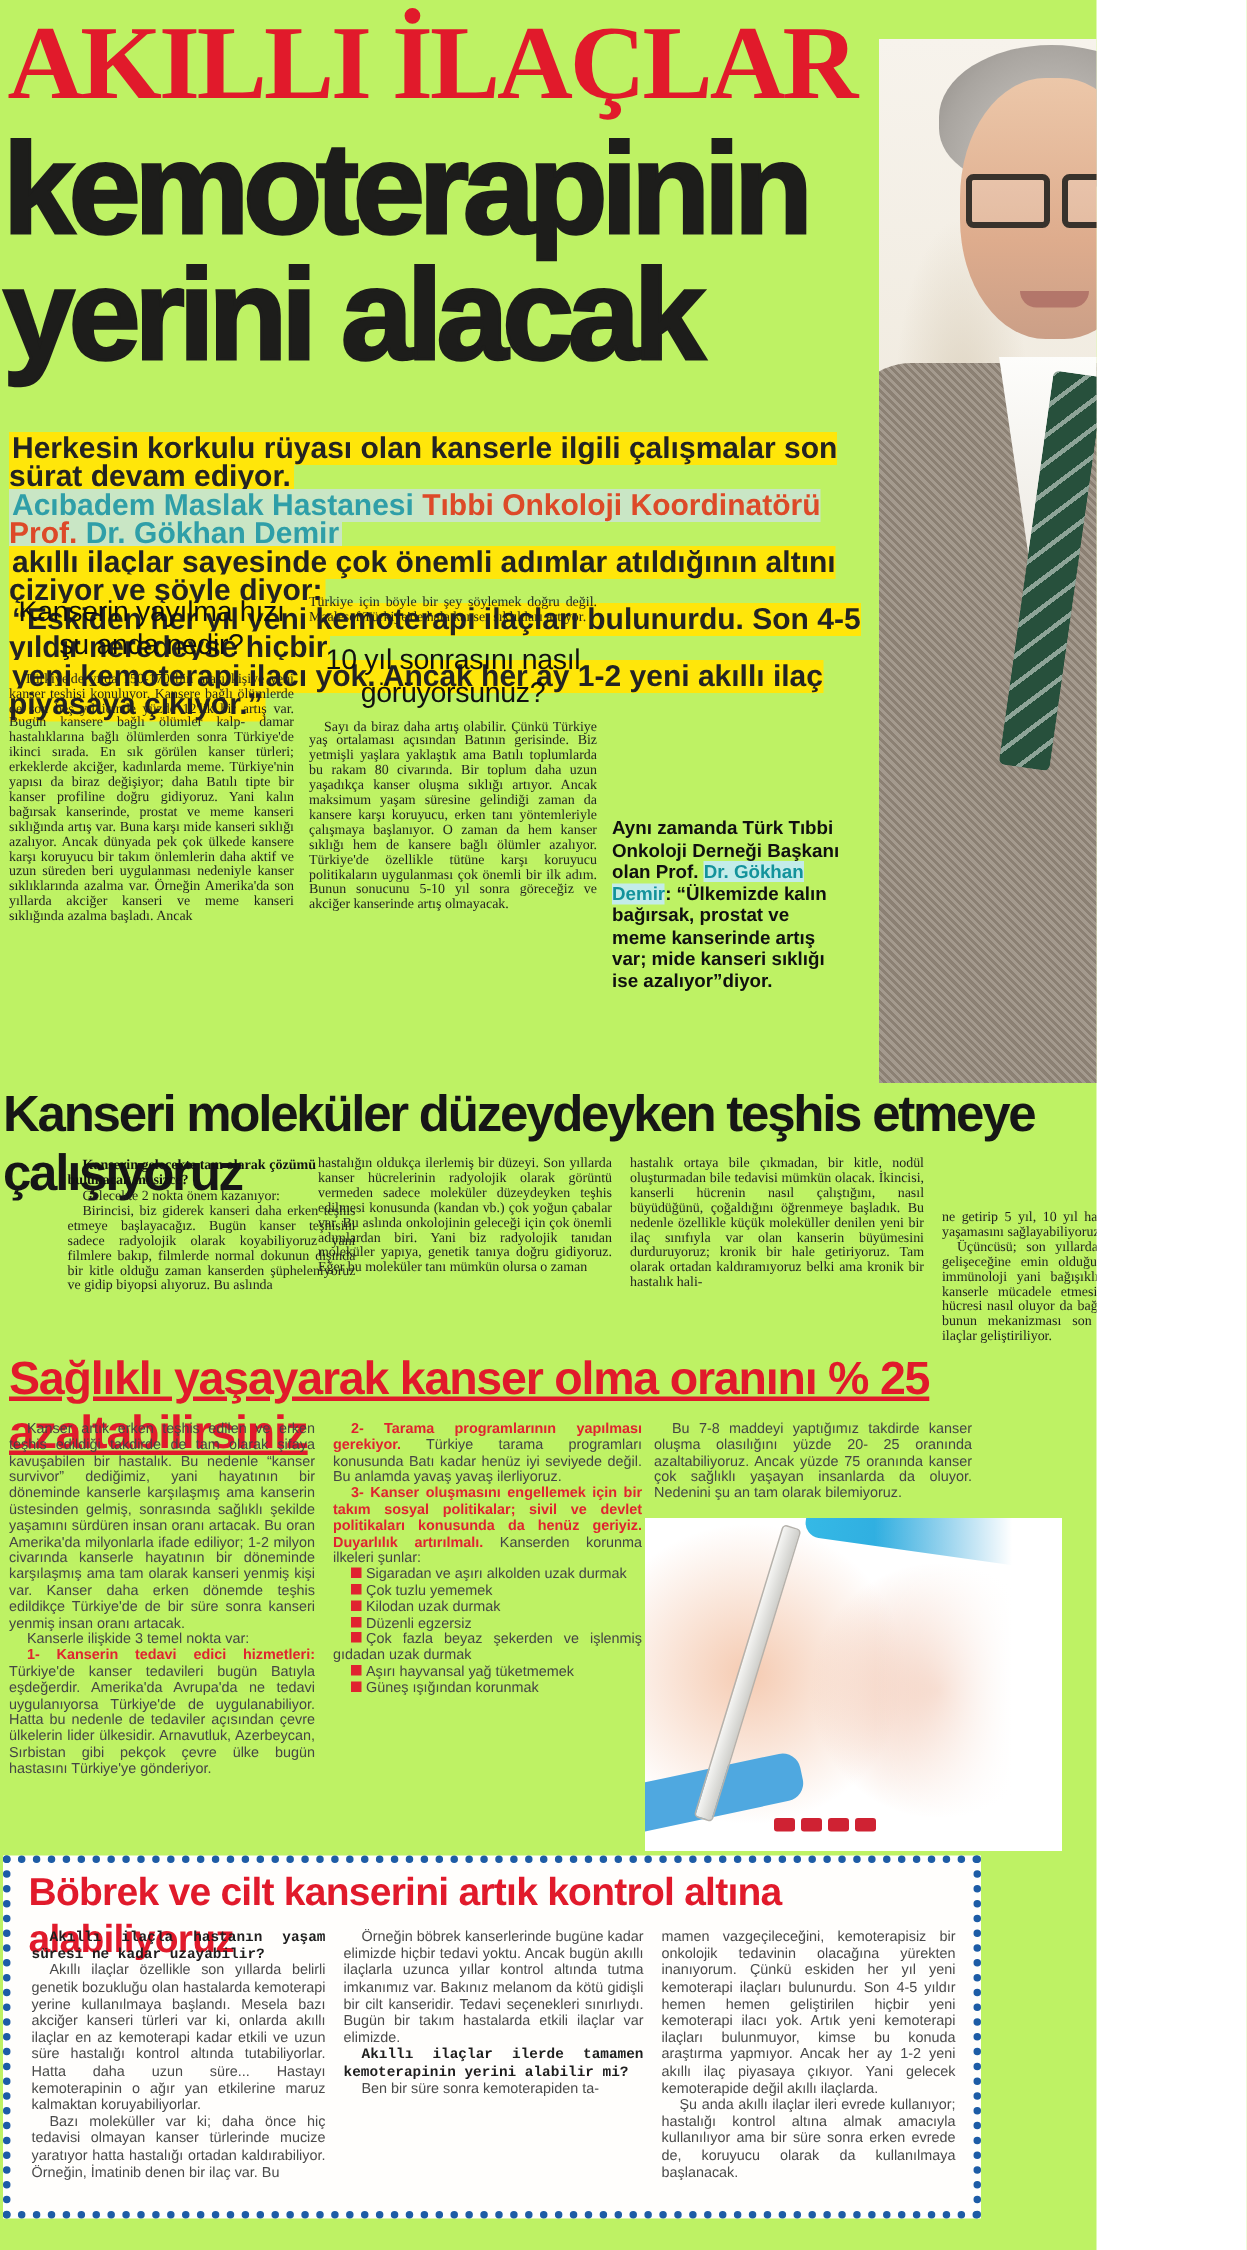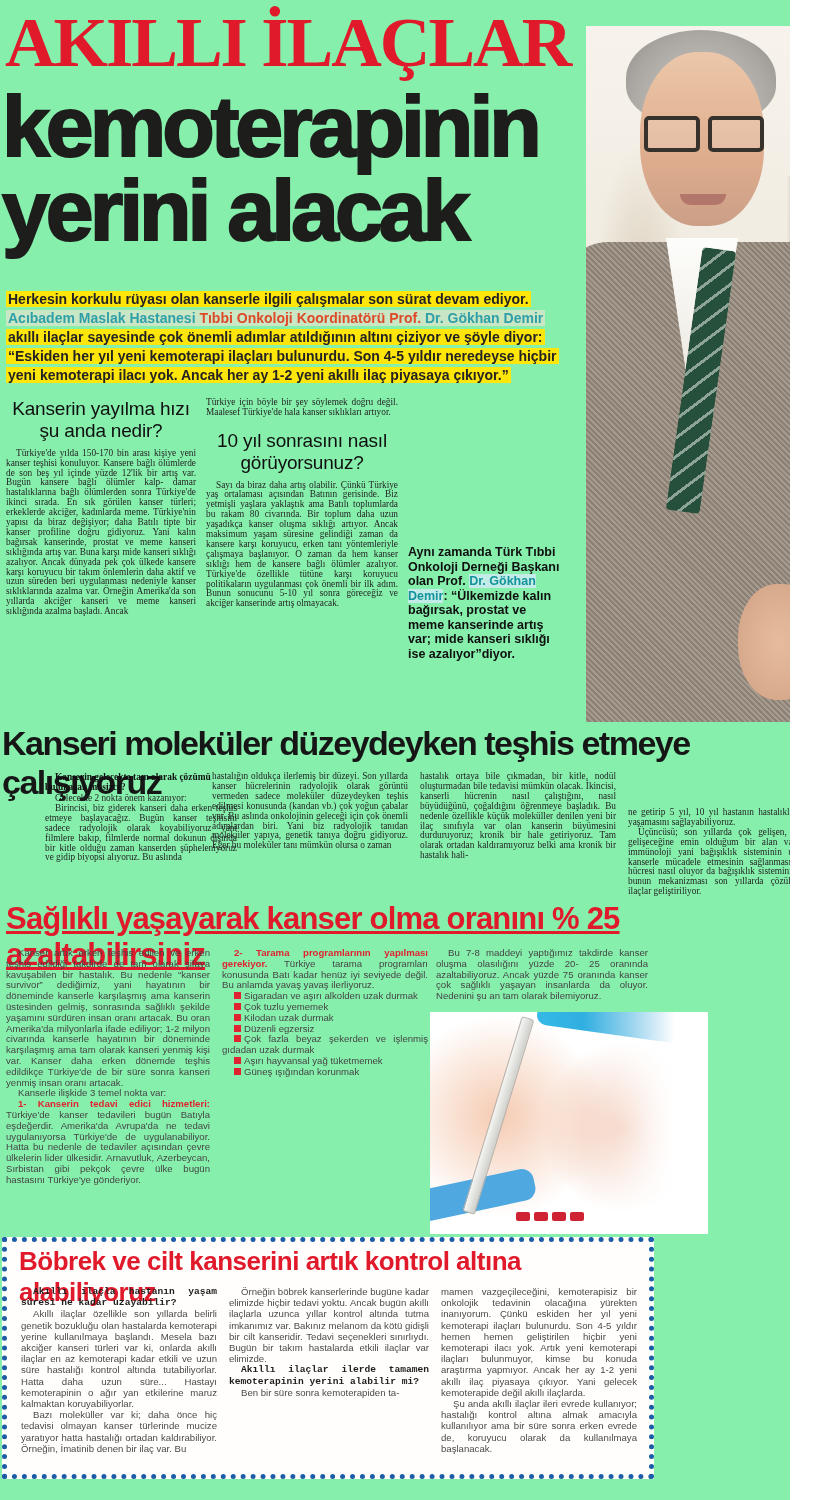--- a/index.html
+++ b/index.html
@@ -1,16 +1,16 @@
 <!DOCTYPE html>
 <html><head>
 <meta charset="utf-8">
 <style>
   html,body { margin:0; padding:0; background:#ffffff; }
-  .page { position:relative; width:790px; height:1500px; background:#86efac; overflow:hidden;
+  .page { position:relative; width:731px; height:1500px; background:#bef264; overflow:hidden;
           font-family:"Liberation Sans",sans-serif; color:#222; }
 
   
   .kicker { position:absolute; left:5px; top:6px; width:600px;
             font-family:"Liberation Serif",serif; font-weight:700; font-size:70px;
             letter-spacing:-2px; line-height:1.05; color:#e11a2b; white-space:nowrap; }
   .title  { position:absolute; left:2px; top:84px; width:600px;
             font-weight:bold; font-size:86px; letter-spacing:-4px; line-height:0.98;
             color:#1d1d1b; -webkit-text-stroke:2px #1d1d1b; }
 
@@ -36,21 +36,21 @@
               background:linear-gradient(#fdfdfb,#ebe7df);
               clip-path:polygon(0 0,100% 0,68% 100%,32% 100%); }
   .pd-tie { position:absolute; left:98px; top:222px; width:34px; height:265px; border-radius:4px;
             transform:rotate(8deg); background-color:#27503c;
             background-image:repeating-linear-gradient(135deg,rgba(226,233,227,.55) 0 3px,rgba(0,0,0,0) 3px 15px); }
   .pd-hand { position:absolute; left:152px; top:558px; width:84px; height:116px; border-radius:46%;
              background:radial-gradient(#e7bc9e,#d1a285); }
 
   
   .intro { position:absolute; left:6px; top:290px; width:572px;
-           font-size:14px; line-height:19px; font-weight:bold; color:#232323; }
+           font-size:20px; line-height:19px; font-weight:bold; color:#232323; }
   .intro .ln { display:block; margin-bottom:0; }
   .hl-y { background:#ffe60a; padding:0 2px; }
   .hl-g { background:#c9e6c5; padding:0 2px; }
   .c-teal { color:#2f9fa8; }
   .c-orange { color:#dd4a28; }
 
   
   .col { position:absolute; text-align:justify; }
   .qhead { font-size:19px; font-weight:normal; color:#0f0f0f; line-height:1.15; letter-spacing:-0.2px;
            margin:0 0 7px 0; text-align:center; }
@@ -198,20 +198,21 @@
   </div>
 
   <div class="s3-head">Sağlıklı yaşayarak kanser olma oranını % 25 azaltabilirsiniz</div>
   <div class="col s3-col1 sans-body">
     <p>Kanser artık erken teşhis edilen ve erken teşhis edildiği takdirde de tam olarak şifaya kavuşabilen bir hastalık. Bu nedenle “kanser survivor” dediğimiz, yani hayatının bir döneminde kanserle karşılaşmış ama kanserin üstesinden gelmiş, sonrasında sağlıklı şekilde yaşamını sürdüren insan oranı artacak. Bu oran Amerika'da milyonlarla ifade ediliyor; 1-2 milyon civarında kanserle hayatının bir döneminde karşılaşmış ama tam olarak kanseri yenmiş kişi var. Kanser daha erken dönemde teşhis edildikçe Türkiye'de de bir süre sonra kanseri yenmiş insan oranı artacak.</p>
     <p>Kanserle ilişkide 3 temel nokta var:</p>
     <p><span class="red-lead">1- Kanserin tedavi edici hizmetleri:</span><span> Türkiye'de kanser tedavileri bugün Batıyla eşdeğerdir. Amerika'da Avrupa'da ne tedavi uygulanıyorsa Türkiye'de de uygulanabiliyor. Hatta bu nedenle de tedaviler açısından çevre ülkelerin lider ülkesidir. Arnavutluk, Azerbeycan, Sırbistan gibi pekçok çevre ülke bugün hastasını Türkiye'ye gönderiyor.</span></p>
   </div>
   <div class="col s3-col2 sans-body">
     <p><span class="red-lead">2- Tarama programlarının yapılması gerekiyor.</span><span> Türkiye tarama programları konusunda Batı kadar henüz iyi seviyede değil. Bu anlamda yavaş yavaş ilerliyoruz.</span></p>
+    <p><span class="red-lead">3- Kanser oluşmasını engellemek için bir takım sosyal politikalar; sivil ve devlet politikaları konusunda da henüz geriyiz. Duyarlılık artırılmalı.</span><span> Kanserden korunma ilkeleri şunlar:</span></p>
     <p><span class="sq"></span><span>Sigaradan ve aşırı alkolden uzak durmak</span></p>
     <p><span class="sq"></span><span>Çok tuzlu yememek</span></p>
     <p><span class="sq"></span><span>Kilodan uzak durmak</span></p>
     <p><span class="sq"></span><span>Düzenli egzersiz</span></p>
     <p><span class="sq"></span><span>Çok fazla beyaz şekerden ve işlenmiş gıdadan uzak durmak</span></p>
     <p><span class="sq"></span><span>Aşırı hayvansal yağ tüketmemek</span></p>
     <p><span class="sq"></span><span>Güneş ışığından korunmak</span></p>
   </div>
   <div class="col s3-col3 sans-body">
     <p>Bu 7-8 maddeyi yaptığımız takdirde kanser oluşma olasılığını yüzde 20- 25 oranında azaltabiliyoruz. Ancak yüzde 75 oranında kanser çok sağlıklı yaşayan insanlarda da oluyor. Nedenini şu an tam olarak bilemiyoruz.</p>

